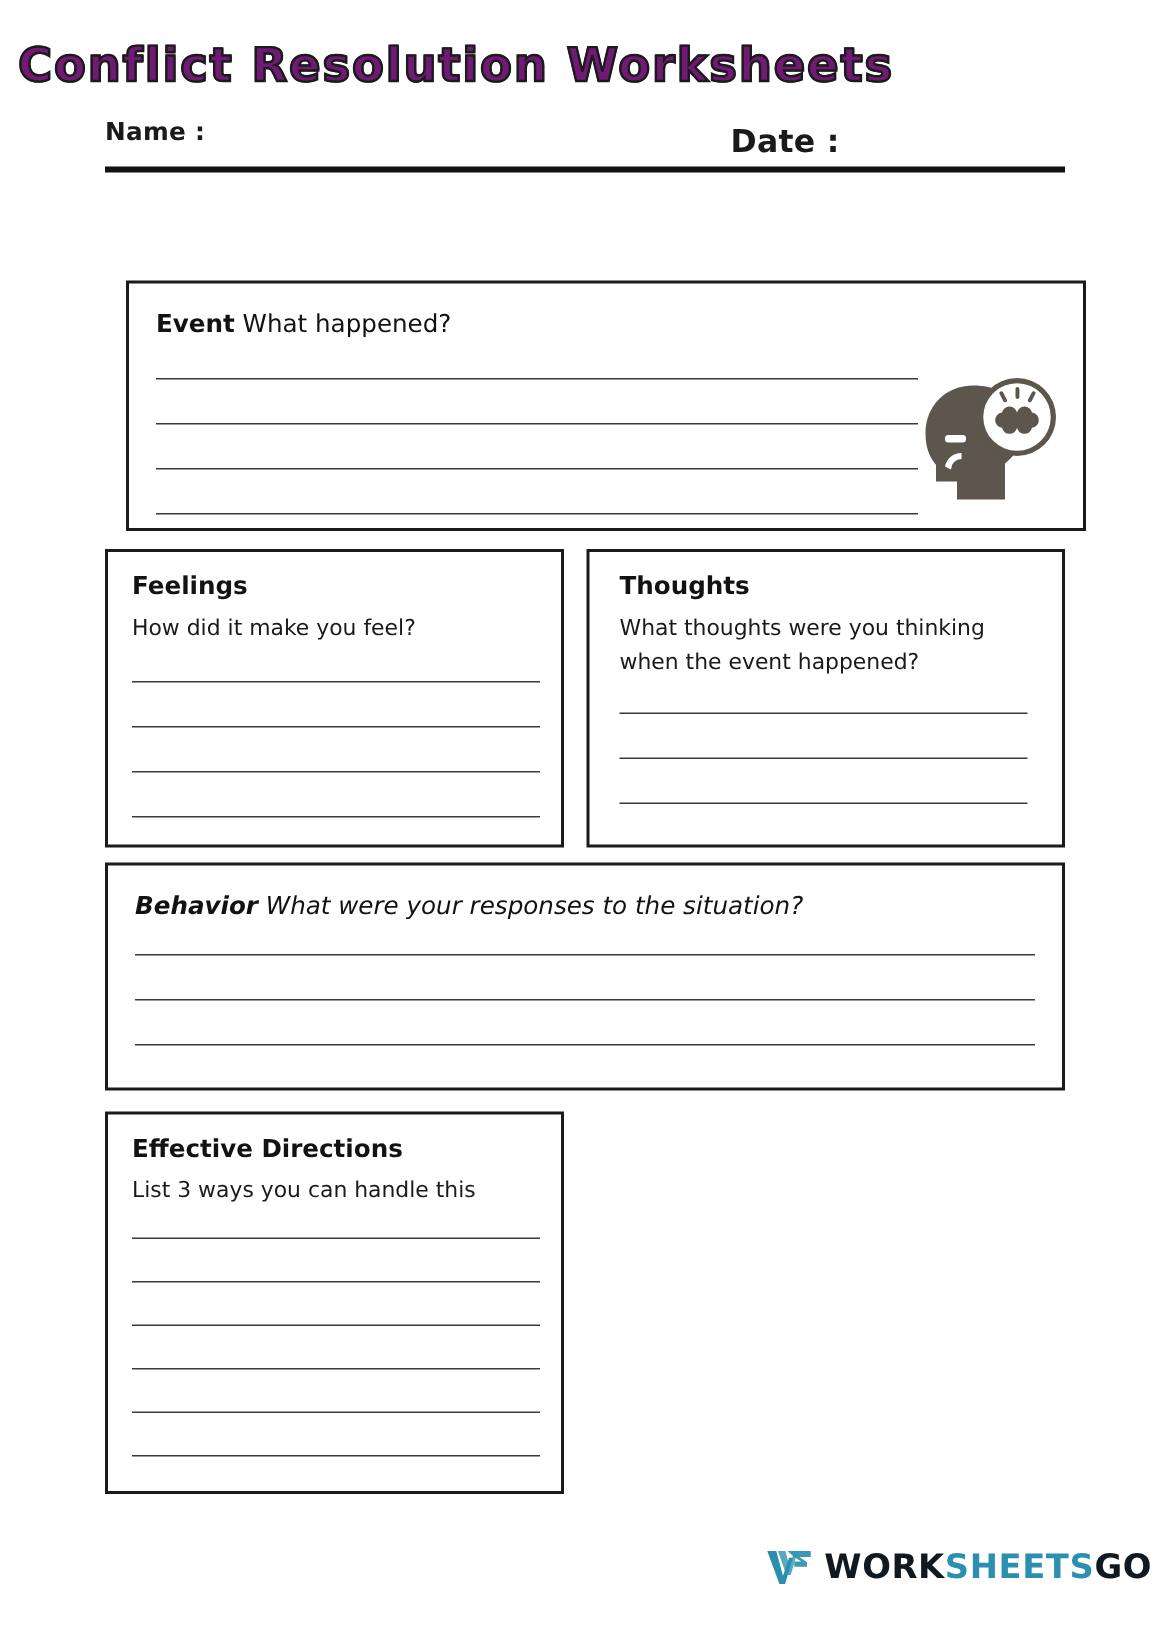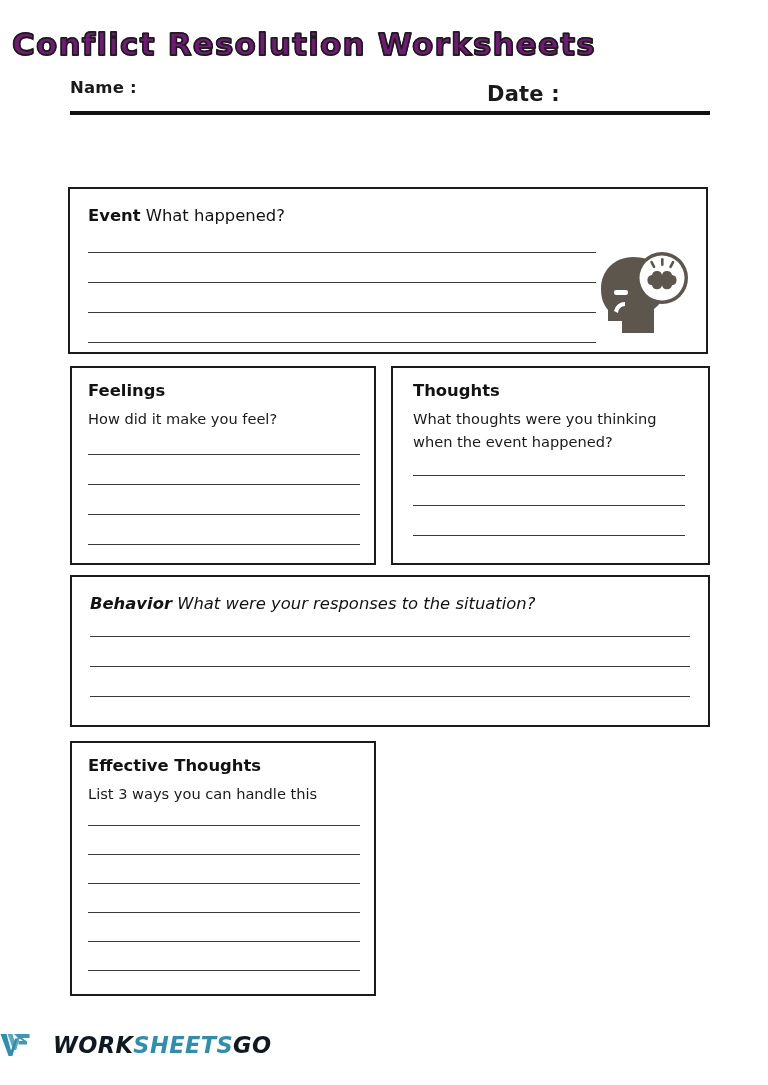--- a/index.html
+++ b/index.html
@@ -104,21 +104,21 @@
     color: #1a1a1a;
   }
 
   .wline {
     position: absolute;
     height: 0;
     border-top: 1.6px solid #3a3a3a;
   }
 
   
-  #event-box { left: 68px; top: 187px; width: 640px; height: 167px; }
+  #event-box { left: 84px; top: 187px; width: 640px; height: 167px; }
   #event-heading { left: 18px; top: 16px; }
 
   
   #feelings-box { left: 70px; top: 366px; width: 306px; height: 199px; }
   #feelings-heading { left: 16px; top: 12px; font-weight: 700; }
   #feelings-prompt { left: 16px; top: 40px; }
 
   
   #thoughts-box { left: 391px; top: 366px; width: 319px; height: 199px; }
   #thoughts-heading { left: 20px; top: 12px; font-weight: 700; }
@@ -150,23 +150,22 @@
   }
 
   
   .footer {
     position: absolute;
     left: 0;
     top: 1032px;
     width: 768px;
     display: flex;
     align-items: center;
-    justify-content: flex-start;
-    gap: 23px;
-    font-style: italic;
+    justify-content: flex-end;
+    gap: 9px;
   }
   .logo-mark { width: 30px; height: 24px; display: block; }
   .logo-text {
     font-size: 22.5px;
     font-weight: 700;
     letter-spacing: 0.4px;
     white-space: nowrap;
   }
   .logo-dark { color: #101820; }
   .logo-teal { color: #2d8fb0; }
@@ -259,21 +258,21 @@
     <div class="box-heading heading-lg" id="behavior-heading">
       <span class="strong">Behavior</span>
       <span>What were your responses to the situation?</span>
     </div>
     <div class="wline" style="left:18px; top:59px; width:600px;"></div>
     <div class="wline" style="left:18px; top:89px; width:600px;"></div>
     <div class="wline" style="left:18px; top:119px; width:600px;"></div>
   </div>
 
   <div class="box" id="effective-box">
-    <div class="box-heading heading-lg" id="effective-heading">Effective Thoughts</div>
+    <div class="box-heading heading-lg" id="effective-heading">Effective Directions</div>
     <div class="box-prompt" id="effective-prompt">List 3 ways you can handle this</div>
     <div class="wline" style="left:16px; top:82px; width:272px;"></div>
     <div class="wline" style="left:16px; top:111px; width:272px;"></div>
     <div class="wline" style="left:16px; top:140px; width:272px;"></div>
     <div class="wline" style="left:16px; top:169px; width:272px;"></div>
     <div class="wline" style="left:16px; top:198px; width:272px;"></div>
     <div class="wline" style="left:16px; top:227px; width:272px;"></div>
   </div>
 
 

